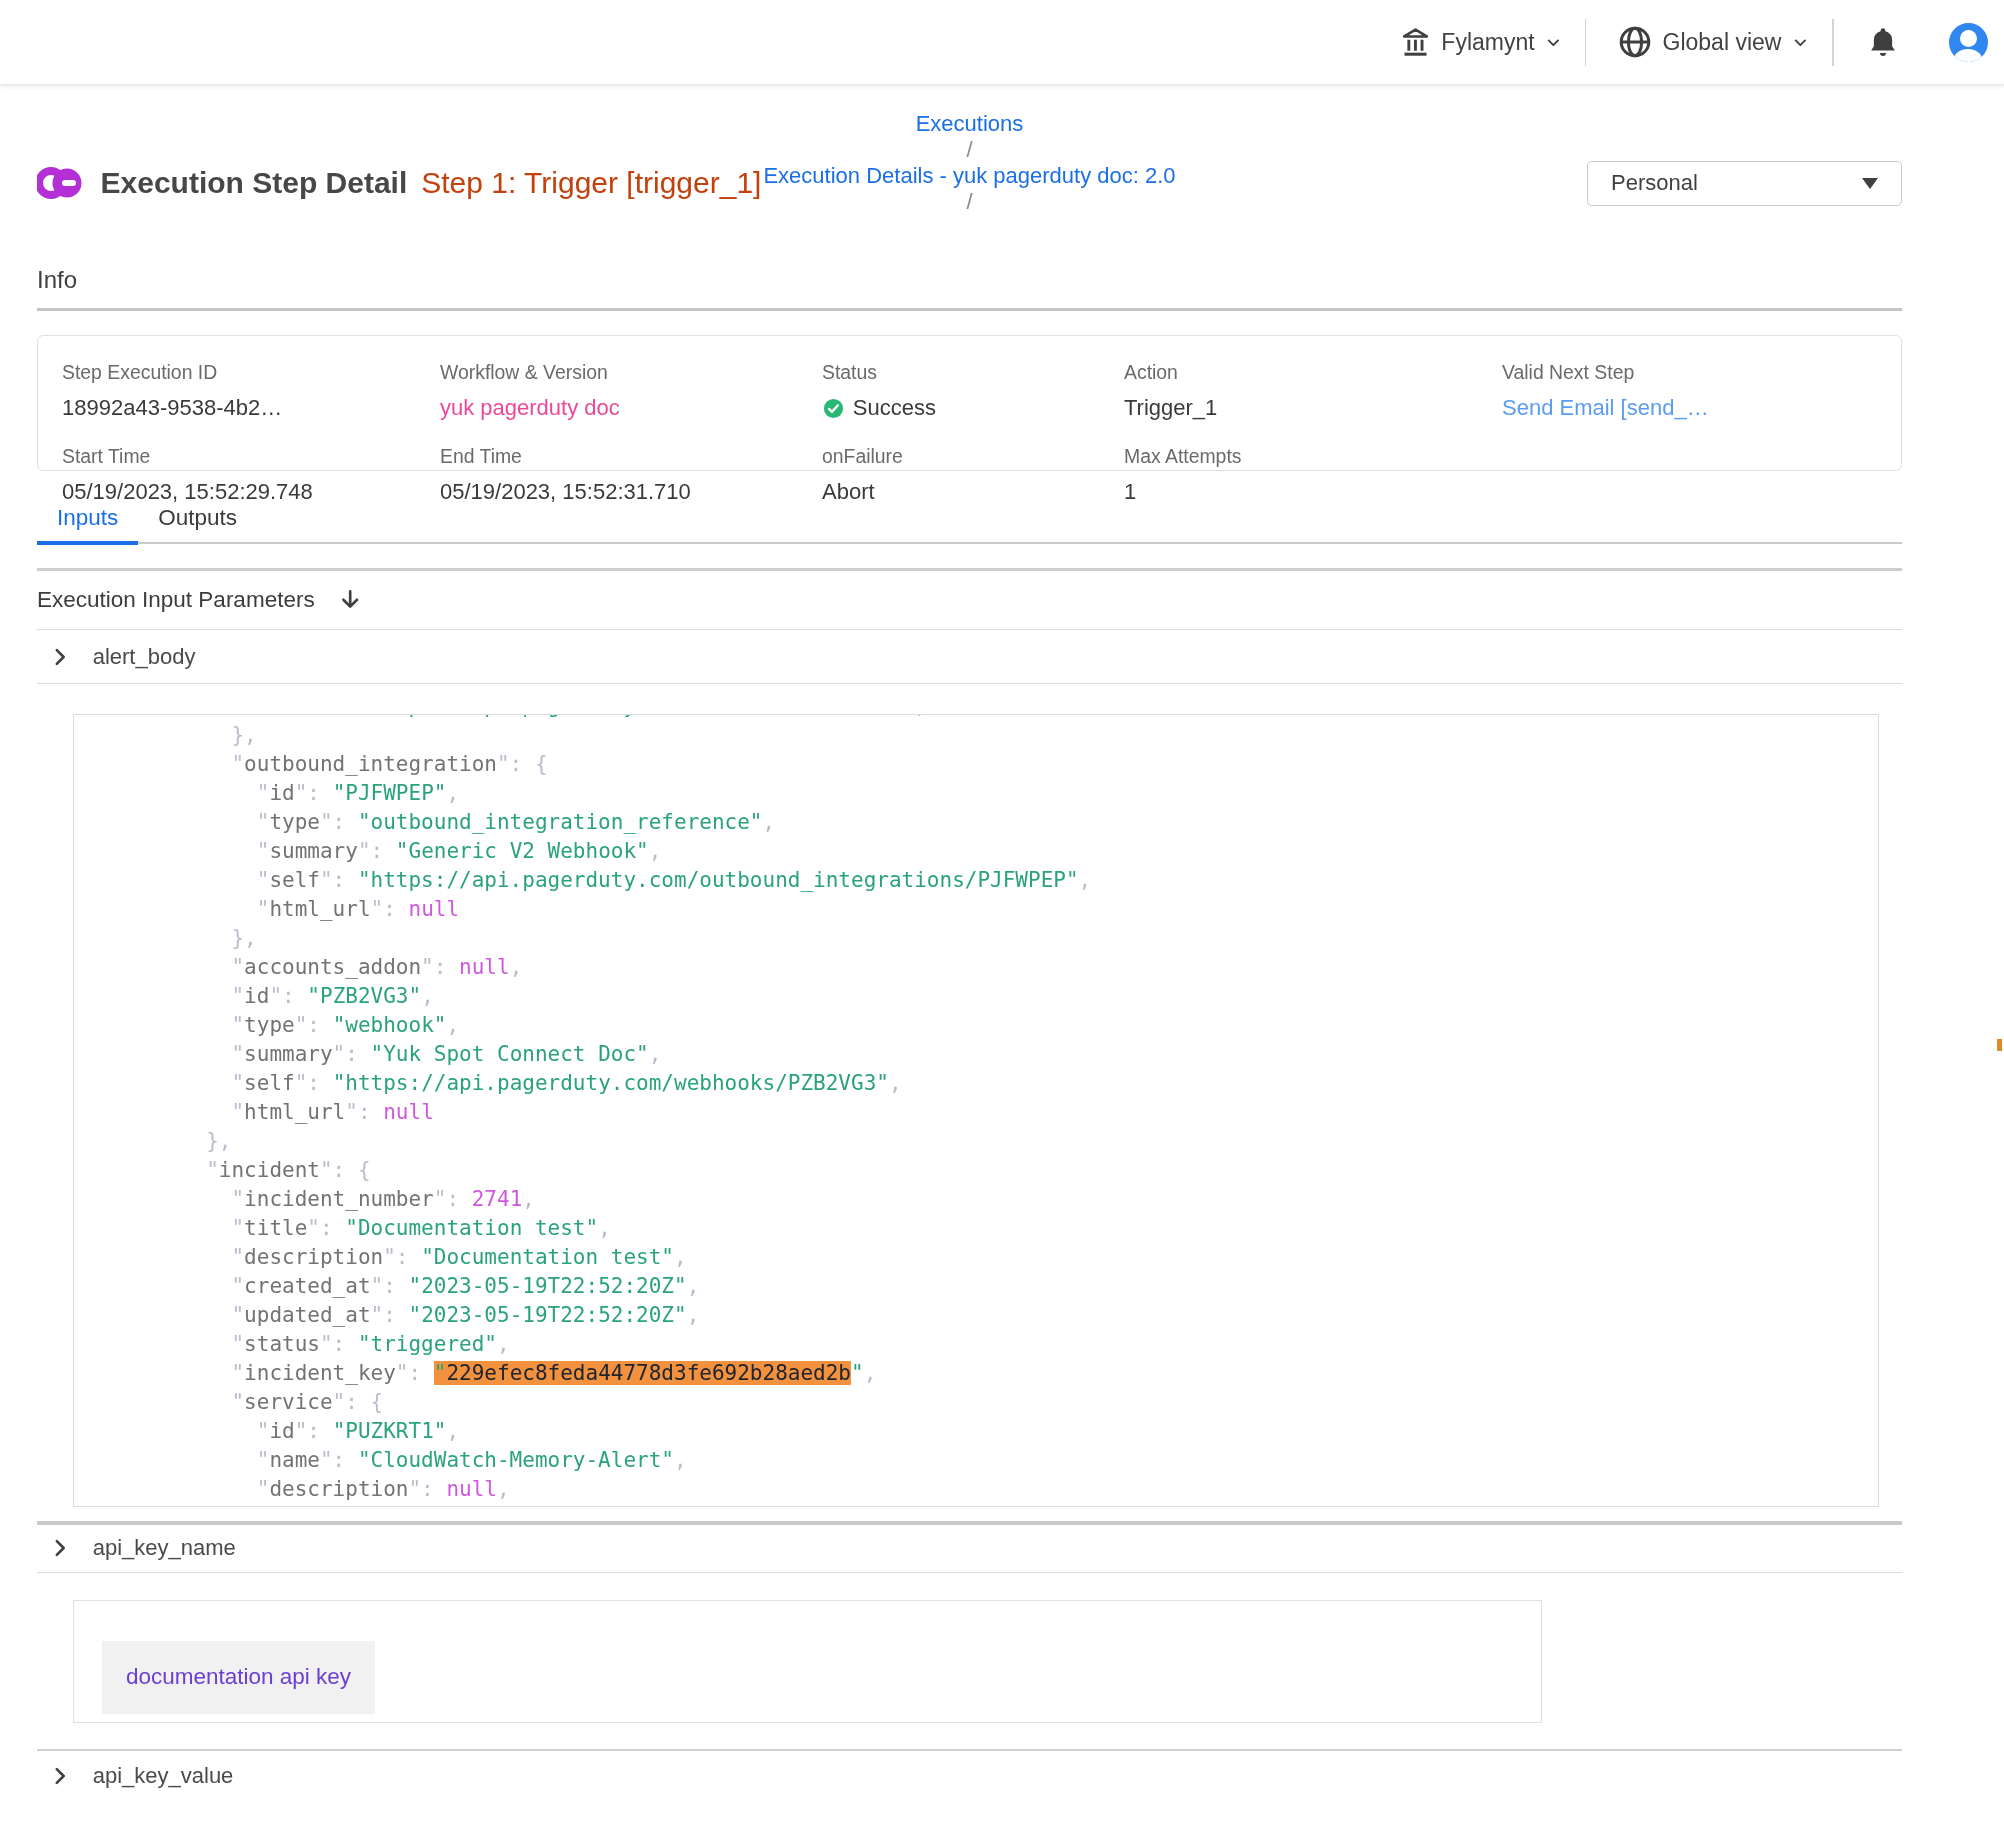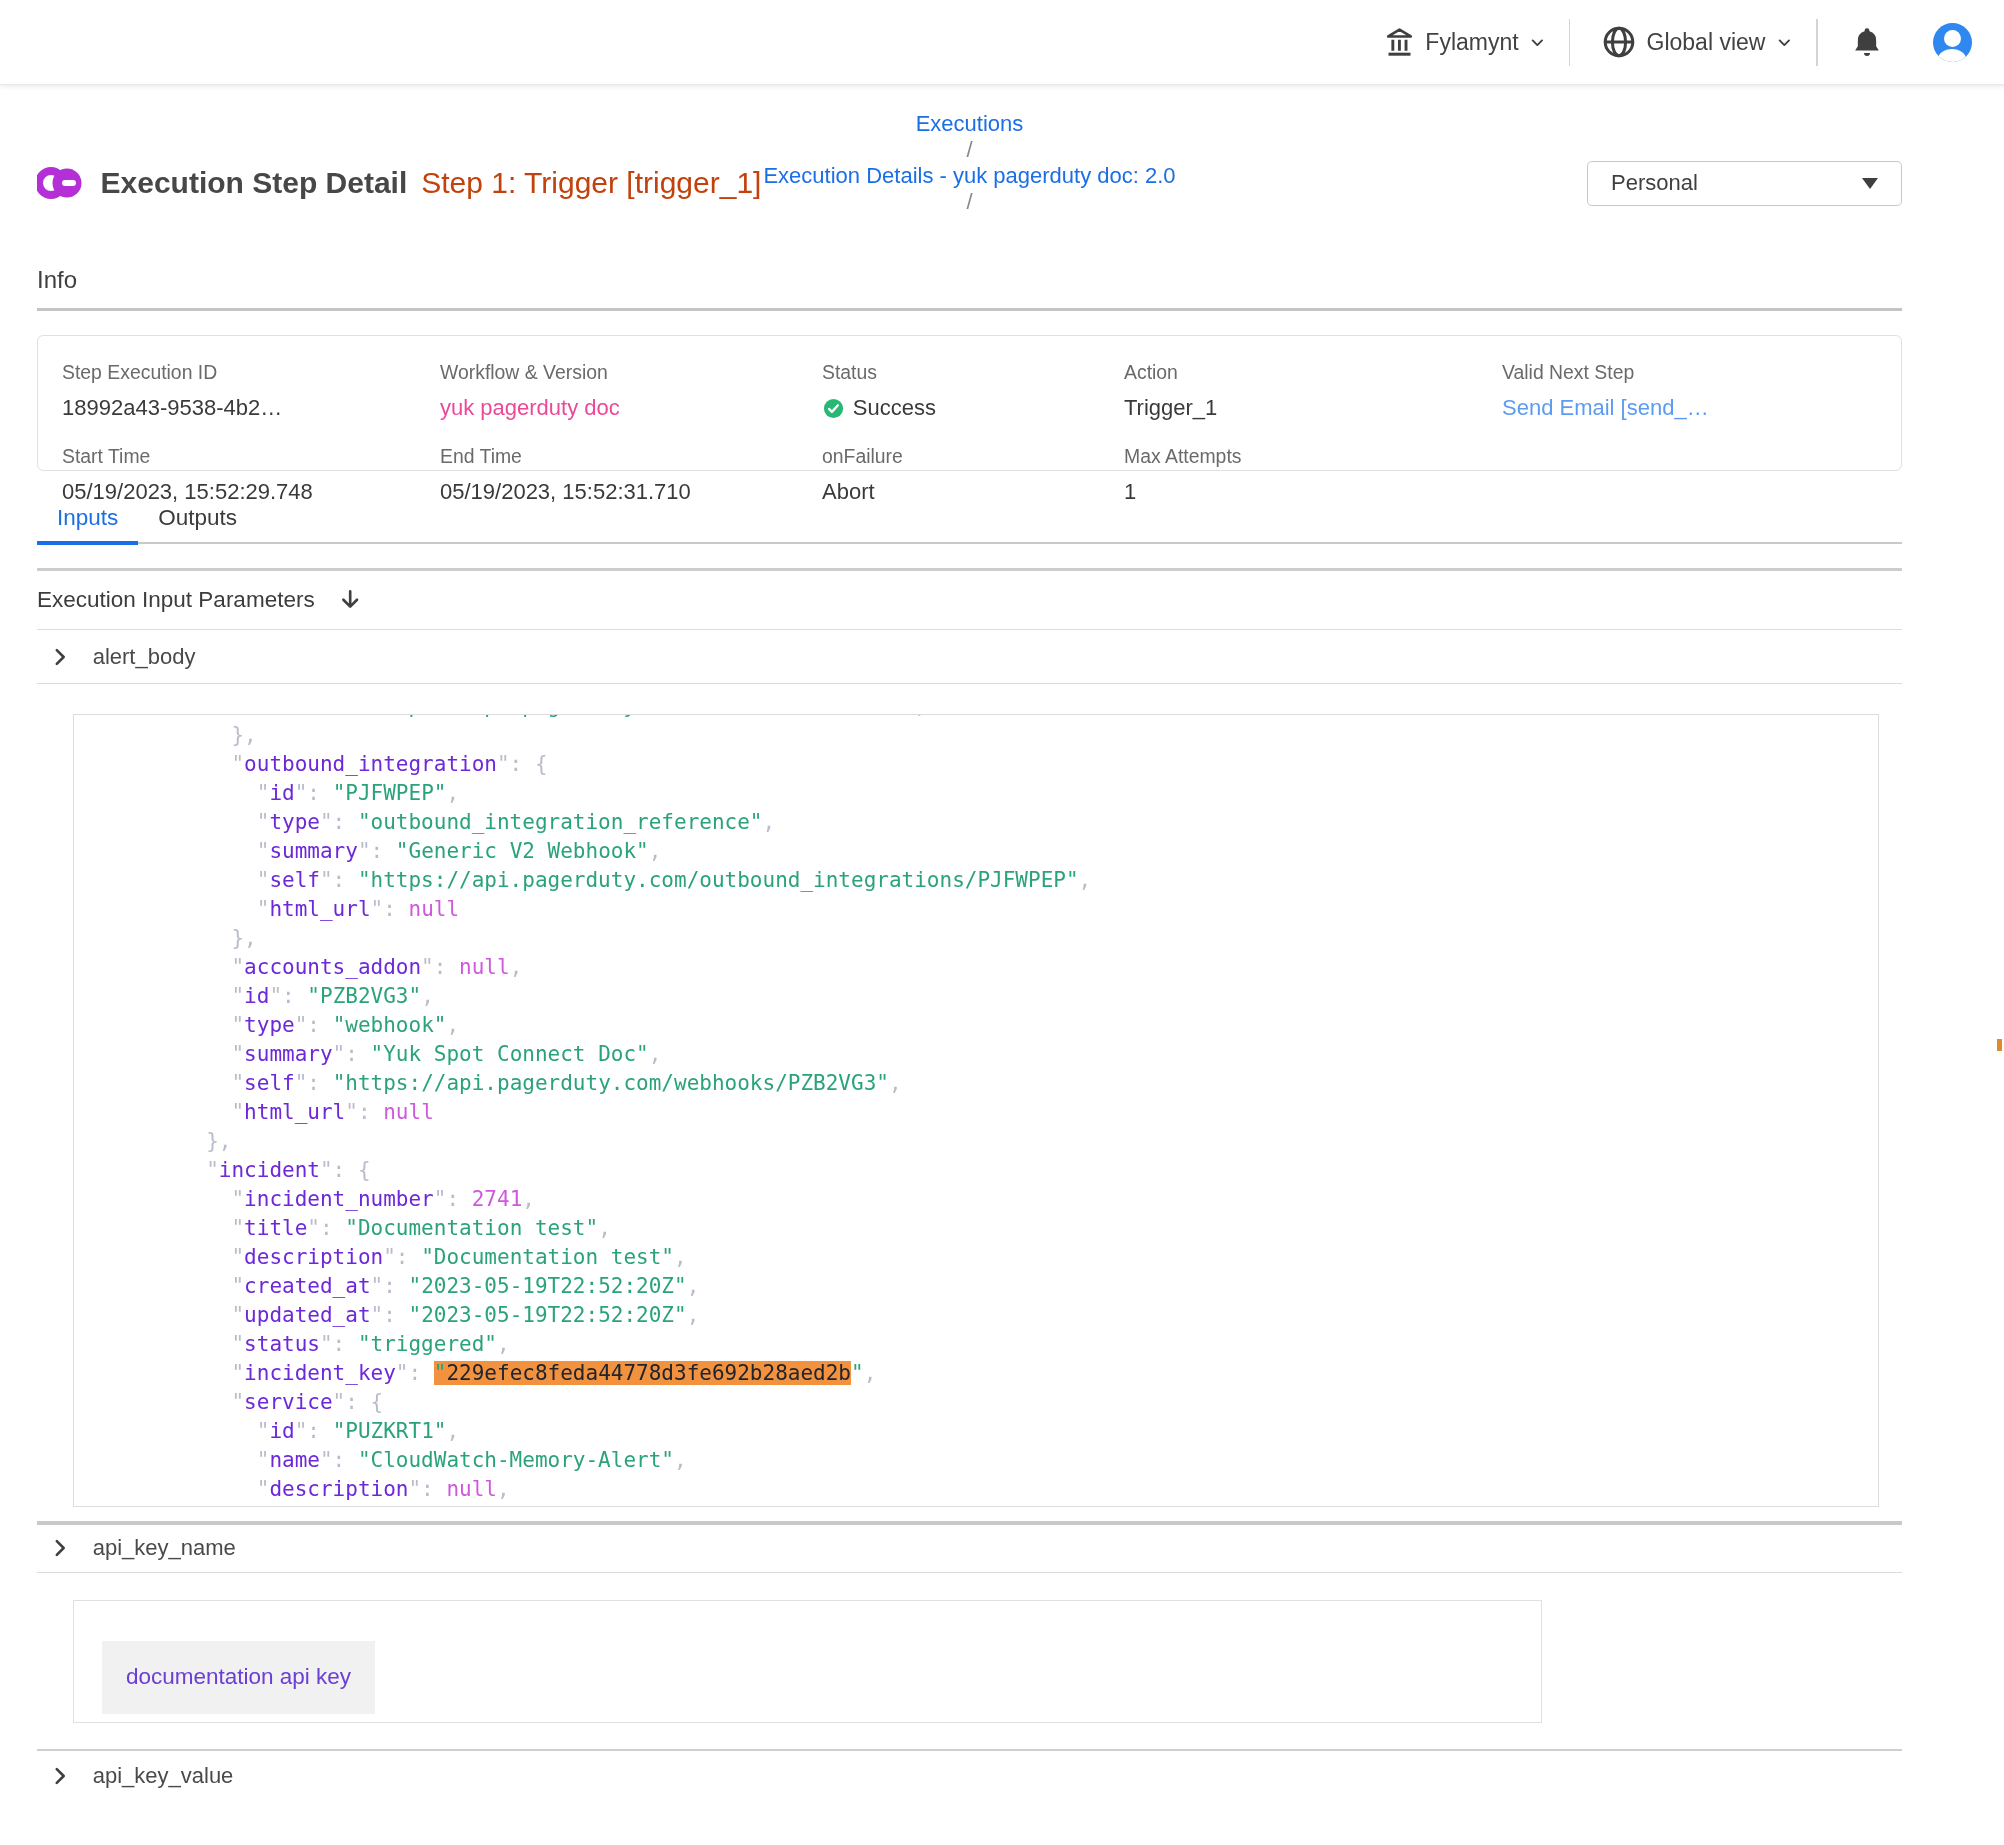--- a/index.html
+++ b/index.html
@@ -1,21 +1,21 @@
 <!DOCTYPE html>
 <html style="font-size:12.4px"><head>
 <meta charset="utf-8">
 <style>
   * { margin:0; padding:0; box-sizing:border-box; }
   html,body { width:2005px; height:1846px; background:#ffffff; overflow:hidden;
     font-family:"Liberation Sans", sans-serif; color:#3f3f3f; }
 
   
   .topbar { height:85px; background:#fff; display:flex; align-items:center;
-    justify-content:flex-end; padding-right:33px; border-bottom:0.8px solid #e9e9e9;
+    justify-content:flex-end; padding-right:17px; border-bottom:0.8px solid #e9e9e9;
     box-shadow:0 1.6px 4.7px rgba(0,0,0,.10); position:relative; z-index:5; }
   .tb-group { display:flex; align-items:center; cursor:pointer; }
   .tb-label { font-size:23px; color:#424242; margin:0 9.3px; white-space:nowrap; }
   .tb-divider { width:1.6px; height:47px; background:#d4d4d4; }
   .m-r28{margin-right:22px;} .m-r40{margin-right:31px;} .m-r30{margin-right:23px;}
   .avatar { width:39px; height:39px; border-radius:50%; background:#2f87f0;
     margin-left:48px; position:relative; overflow:hidden; cursor:pointer; }
   .avatar .head { position:absolute; left:11px; top:7px; width:17px; height:17px;
     border-radius:50%; background:#fff; }
   .avatar .body { position:absolute; left:5.4px; top:26px; width:28px; height:20px;
@@ -71,21 +71,21 @@
   .row-akn { height:48px;align-items:center; }
   .row-akv { height:50px; border-bottom:none; }
 
   
   .code-box { margin-top:29.5px; margin-left:36px; width:1806px; height:793px;
     border:1.6px solid #dcdcdc; background:#fff; overflow:hidden; position:relative; }
   .code-inner { margin-top:-22.5px; padding-left:31px;
     font-family:"DejaVu Sans Mono", monospace; font-size:21px; line-height:29px;
     white-space:pre; color:#6d6d78; }
   .code-line { height:29px; }
-  .tk-k { color:#6d28d9; }
+  .tk-k { color:#737373; }
   .tk-s { color:#2aa37a; }
   .tk-n { color:#cf59dd; }
   .tk-p { color:#b9bdcb; }
   .tk-hl { background:#f2923e; color:#20242e; }
   .tk-hlq { background:#f2923e; }
 
   .divider-c { margin-top:14.8px; height:3.1px; background:#c9c9c9; }
   .divider-d { margin-top:26px; height:2.3px; background:#cfcfcf; }
 
   .chip-box { margin-top:27px; margin-left:36px; width:1469px; height:123px;

